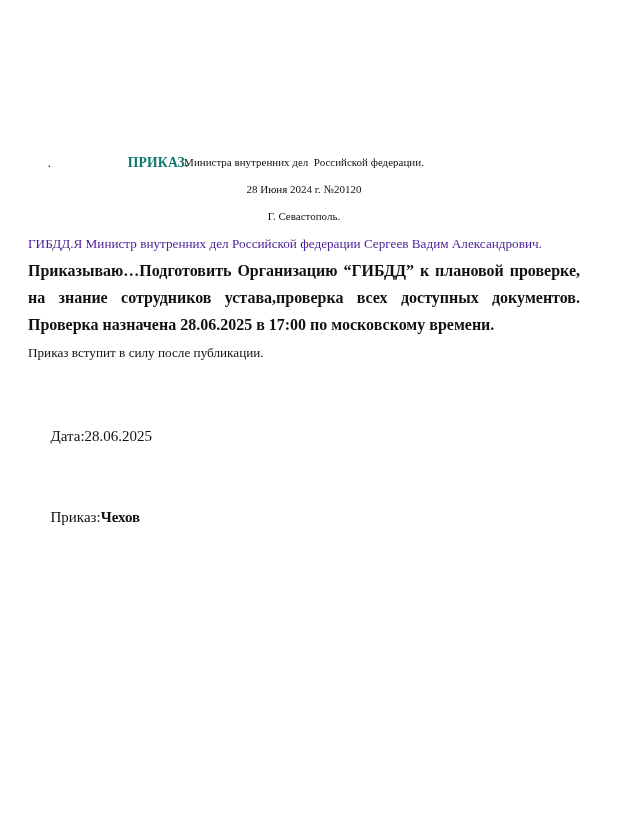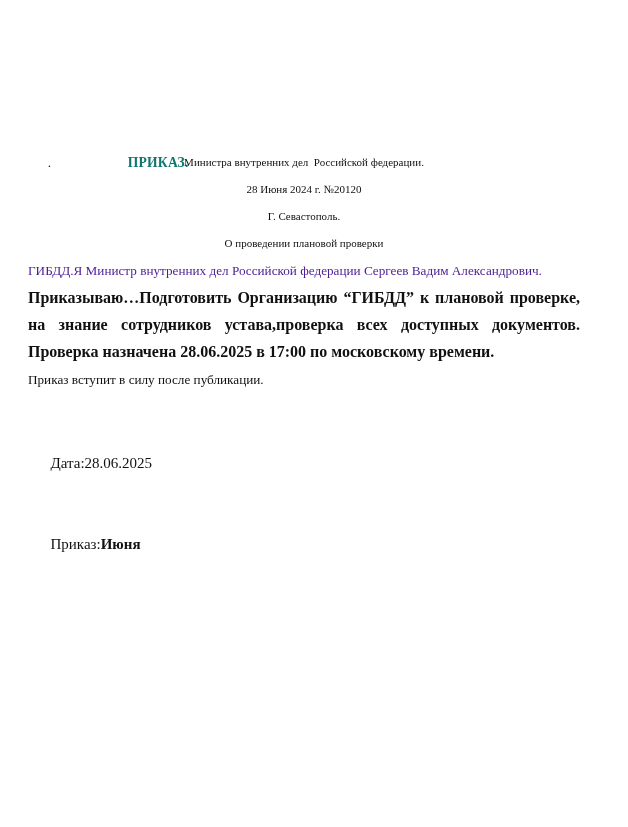--- a/index.html
+++ b/index.html
@@ -121,34 +121,33 @@
     <div class="title-row">
       <span class="title-dot">.</span><span class="title-text">ПРИКАЗ.</span>
     </div>
 
     <div class="subhead">Министра внутренних дел  Российской федерации.</div>
 
     <div class="subhead">28 Июня 2024 г. №20120</div>
 
     <div class="subhead">Г. Севастополь.</div>
 
-    <div class="subhead">О проведении плановой проверки</div>
 
     <div class="line">ГИБДД.Я Министр внутренних дел Российской федерации Сергеев Вадим Александрович.</div>
 
     <p class="order-para">Приказываю…Подготовить Организацию “ГИБДД” к плановой проверке, на знание сотрудников устава,проверка всех доступных документов. Проверка назначена 28.06.2025 в 17:00 по московскому времени.</p>
 
     <div class="effect-wrap">
       <span class="effect-line">Приказ вступит в силу после публикации.</span>
     </div>
 
     <div class="gap"></div>
 
     <div class="sig-line">
       <span>Дата:</span><span>28.06.2025</span>
     </div>
 
     <div class="sig-line">
-      <span>Приказ:</span><span class="sig-name">Июня</span>
+      <span>Приказ:</span><span class="sig-name">Чехов</span>
     </div>
 
   </div>
 </div>
 
 </body></html>

